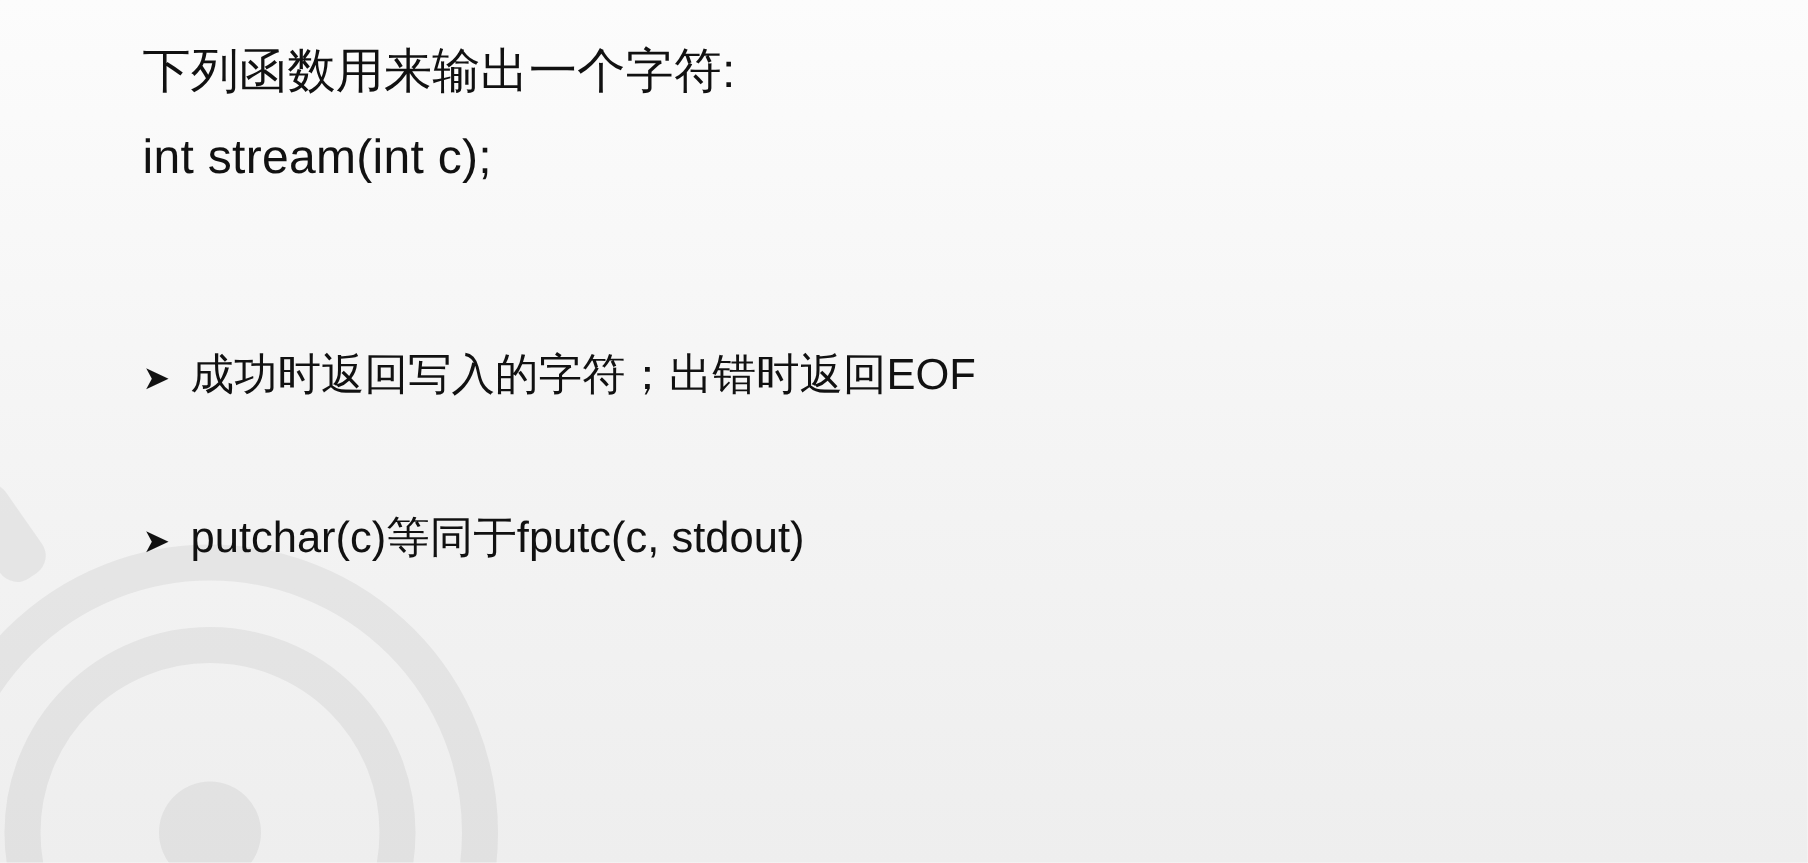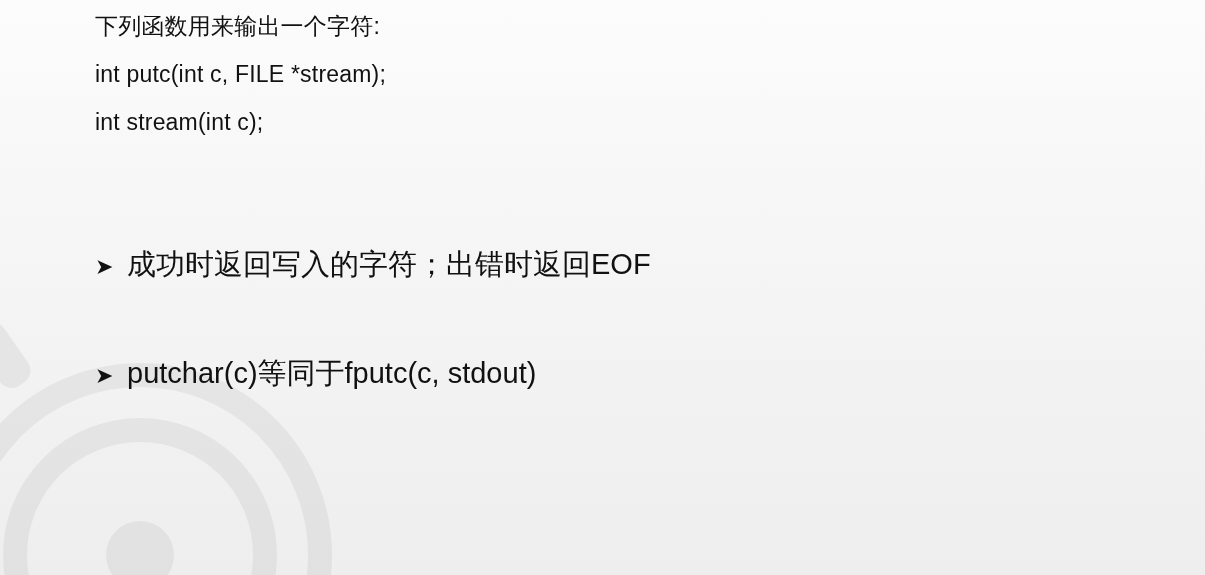--- a/index.html
+++ b/index.html
@@ -13,24 +13,25 @@
       background: linear-gradient(to bottom, #fcfcfc 0%, #f3f3f3 60%, #eeeeee 100%);
       color: #111;
     }
     .content {
       position: absolute;
       left: 95px;
       top: 15px;
       width: 1020px;
     }
     .line {
-      font-size: 23px;
+      font-size: 32px;
       line-height: 1.0;
       margin-bottom: 25px;
       letter-spacing: 0.2px;
+      margin-top: 16px;
     }
     .line.code {
       font-family: Arial, sans-serif;
     }
     .spacer {
       height: 38px;
     }
     .bullet-row {
       display: flex;
       align-items: baseline;
@@ -71,21 +72,20 @@
     <g fill="#777">
       <circle cx="250" cy="300" r="34"></circle>
       <rect x="95" y="65" width="34" height="70" rx="14" transform="rotate(-35 112 100)"></rect>
       <rect x="45" y="130" width="34" height="70" rx="14" transform="rotate(-20 62 165)"></rect>
     </g>
   </svg>
 </div>
 
 <div class="content">
   <div class="line">下列函数用来输出一个字符:</div>
-  <div class="line code">int  putc(int c, FILE *stream);</div>
   <div class="line code">int  stream(int c);</div>
 
   <div class="spacer"></div>
 
   <div class="bullet-row">
     <span class="bullet-icon">➤</span>
     <span class="bullet-text">成功时返回写入的字符；出错时返回EOF</span>
   </div>
   <div class="bullet-row">
     <span class="bullet-icon">➤</span>

